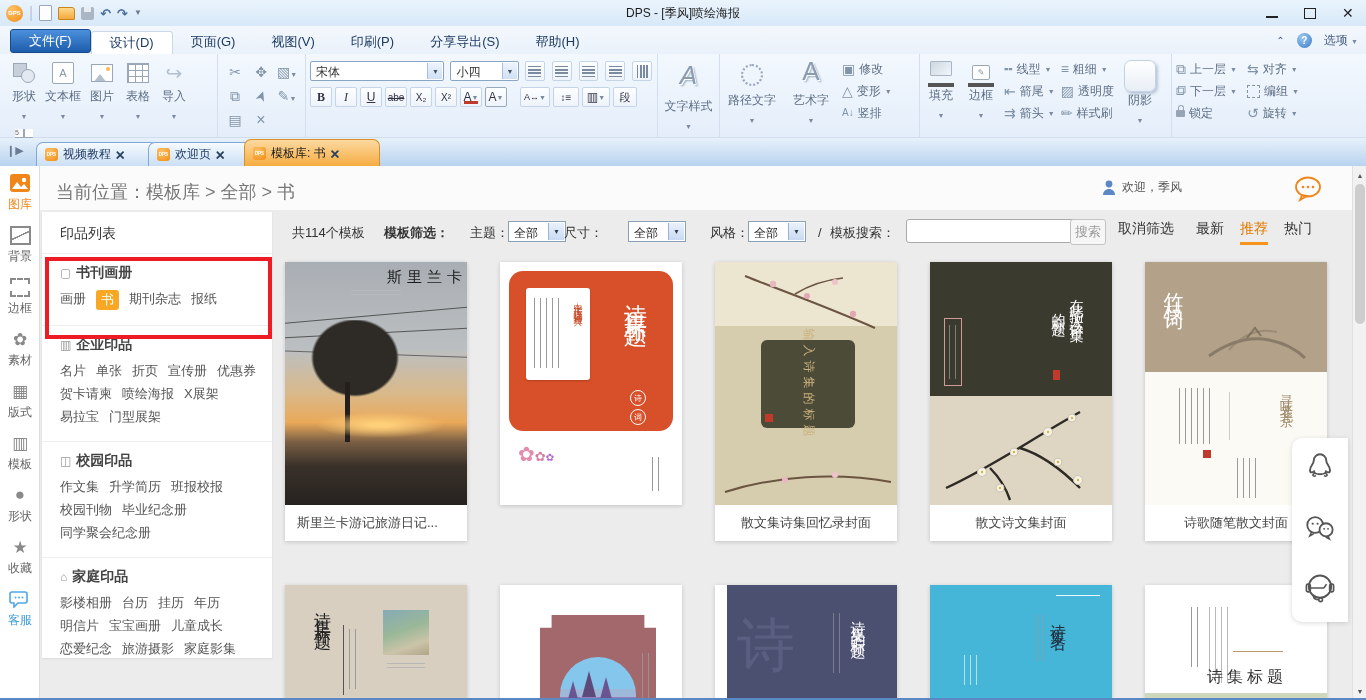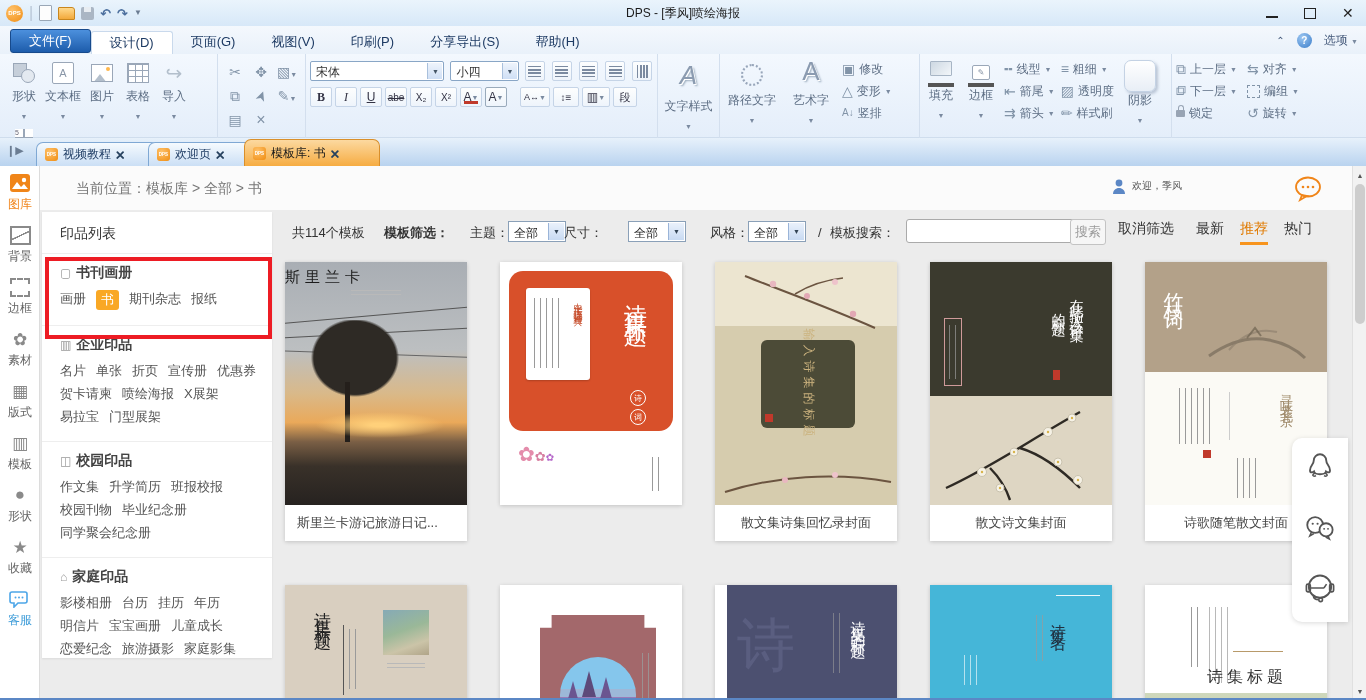--- a/index.html
+++ b/index.html
@@ -81,22 +81,22 @@
   
   #iconbar{left:0;top:166px;width:40px;height:534px;background:#fff;border-right:1px solid #dcdcdc;box-sizing:border-box}
   .sbitem{width:40px;text-align:center;padding:6px 0 5px;font-size:12px;color:#666}
   .sbitem .si{display:flex;align-items:center;justify-content:center;height:22px;color:#8a8a8a;font-size:17px;margin-bottom:2px}
   .sbitem.active{color:#f0851c}
   .sbitem.cs{color:#3b9bd8}
   .bg-ic{width:17px;height:15px;border:2px solid #8a8a8a;background:linear-gradient(155deg,transparent 46%,#8a8a8a 47% 53%,transparent 54%)}
   .bd-ic{width:16px;height:15px;border:2px dashed #8a8a8a}
   
   #bc-row{left:40px;top:166px;width:1312px;height:44px;background:#fbfbfb}
-  #bc-text{position:absolute;left:36px;top:14px;font-size:14px;color:#777}
-  #welcome{position:absolute;right:170px;top:13px;font-size:10px;color:#555;display:flex;gap:6px}
+  #bc-text{position:absolute;left:16px;top:14px;font-size:18px;color:#777}
+  #welcome{position:absolute;right:170px;top:13px;font-size:12px;color:#555;display:flex;align-items:center;gap:6px}
   #gallery-bg{left:40px;top:210px;width:1312px;height:490px;background:#ececec}
   
   .fl{position:absolute;top:222px;font-size:13px;color:#333;line-height:22px}
   .sel{position:absolute;top:221px;width:58px;height:21px;border:1px solid #8aa0b8;background:#fff;font-size:12px;color:#222;padding:3px 16px 0 5px;box-sizing:border-box}
   .sel .ar{position:absolute;right:1px;top:1px;bottom:1px;width:15px;background:linear-gradient(#eaf1fb,#c8daf2);border-left:1px solid #9ab4d8;display:flex;align-items:center;justify-content:center;font-size:7px;color:#345}
   #tpl-search{position:absolute;left:906px;top:219px;width:158px;height:22px;border:1px solid #aaa;border-radius:3px;outline:none;padding:0 6px;font-size:12px}
   #search-btn{position:absolute;left:1070px;top:219px;width:34px;height:24px;border:1px solid #c3c3c3;border-radius:3px;background:#f6f6f6;color:#999;font-size:13px;text-align:center;line-height:24px}
   .sort{position:absolute;top:220px;font-size:14px;color:#333}
   .sort.rec{border-bottom:3px solid #f7941d;padding-bottom:4px;color:#e07a00}
   
@@ -578,21 +578,21 @@
 <div class="ab" id="redbox"></div>
 
 <div class="card" style="left:285px;top:262px">
   <div class="cover" style="background:linear-gradient(180deg,#a9aeb4 0%,#bcbfc1 36%,#d9b98a 54%,#eaa95a 66%,#7a5f45 74%,#393129 84%,#262220 100%)">
     <div class="ab" style="left:-10px;top:52px;width:220px;height:1px;background:#555;transform:rotate(-5deg)"></div>
     <div class="ab" style="left:-10px;top:70px;width:220px;height:1px;background:#555;transform:rotate(-3deg)"></div>
     <div class="ab" style="left:-10px;top:92px;width:220px;height:1px;background:#666;transform:rotate(2deg)"></div>
     <div class="ab" style="left:18px;top:58px;width:104px;height:84px;background:radial-gradient(ellipse at 50% 45%,#2e2a25 56%,rgba(46,42,37,0) 60%)"></div>
     <div class="ab" style="left:60px;top:120px;width:5px;height:60px;background:#241f1b"></div>
     <div class="ab" style="left:30px;top:150px;width:130px;height:26px;background:radial-gradient(ellipse,#ffd07a 10%,rgba(255,208,122,0) 70%)"></div>
-    <div class="ab" style="left:0;top:6px;width:182px;text-align:left;font-size:15px;letter-spacing:5px;color:#1c1c1c">斯里兰卡</div>
+    <div class="ab" style="left:0;top:6px;width:182px;text-align:right;font-size:15px;letter-spacing:5px;color:#1c1c1c">斯里兰卡</div>
     <div class="ab microbars-h" style="left:66px;top:28px;width:50px;height:6px"></div>
   </div>
   <div class="cap" style="justify-content:flex-start;padding-left:12px">斯里兰卡游记旅游日记...</div>
 </div>
 
 <div class="card" style="left:500px;top:262px">
   <div class="cover" style="background:#fff">
     <div class="ab" style="left:9px;top:9px;width:164px;height:160px;background:#d8502a;border-radius:14px"></div>
     <div class="ab vt" style="right:30px;top:24px;font-size:23px;color:#fff;letter-spacing:7px">诗集标题</div>
     <div class="ab" style="right:36px;top:128px;display:flex;flex-direction:column;gap:3px">

